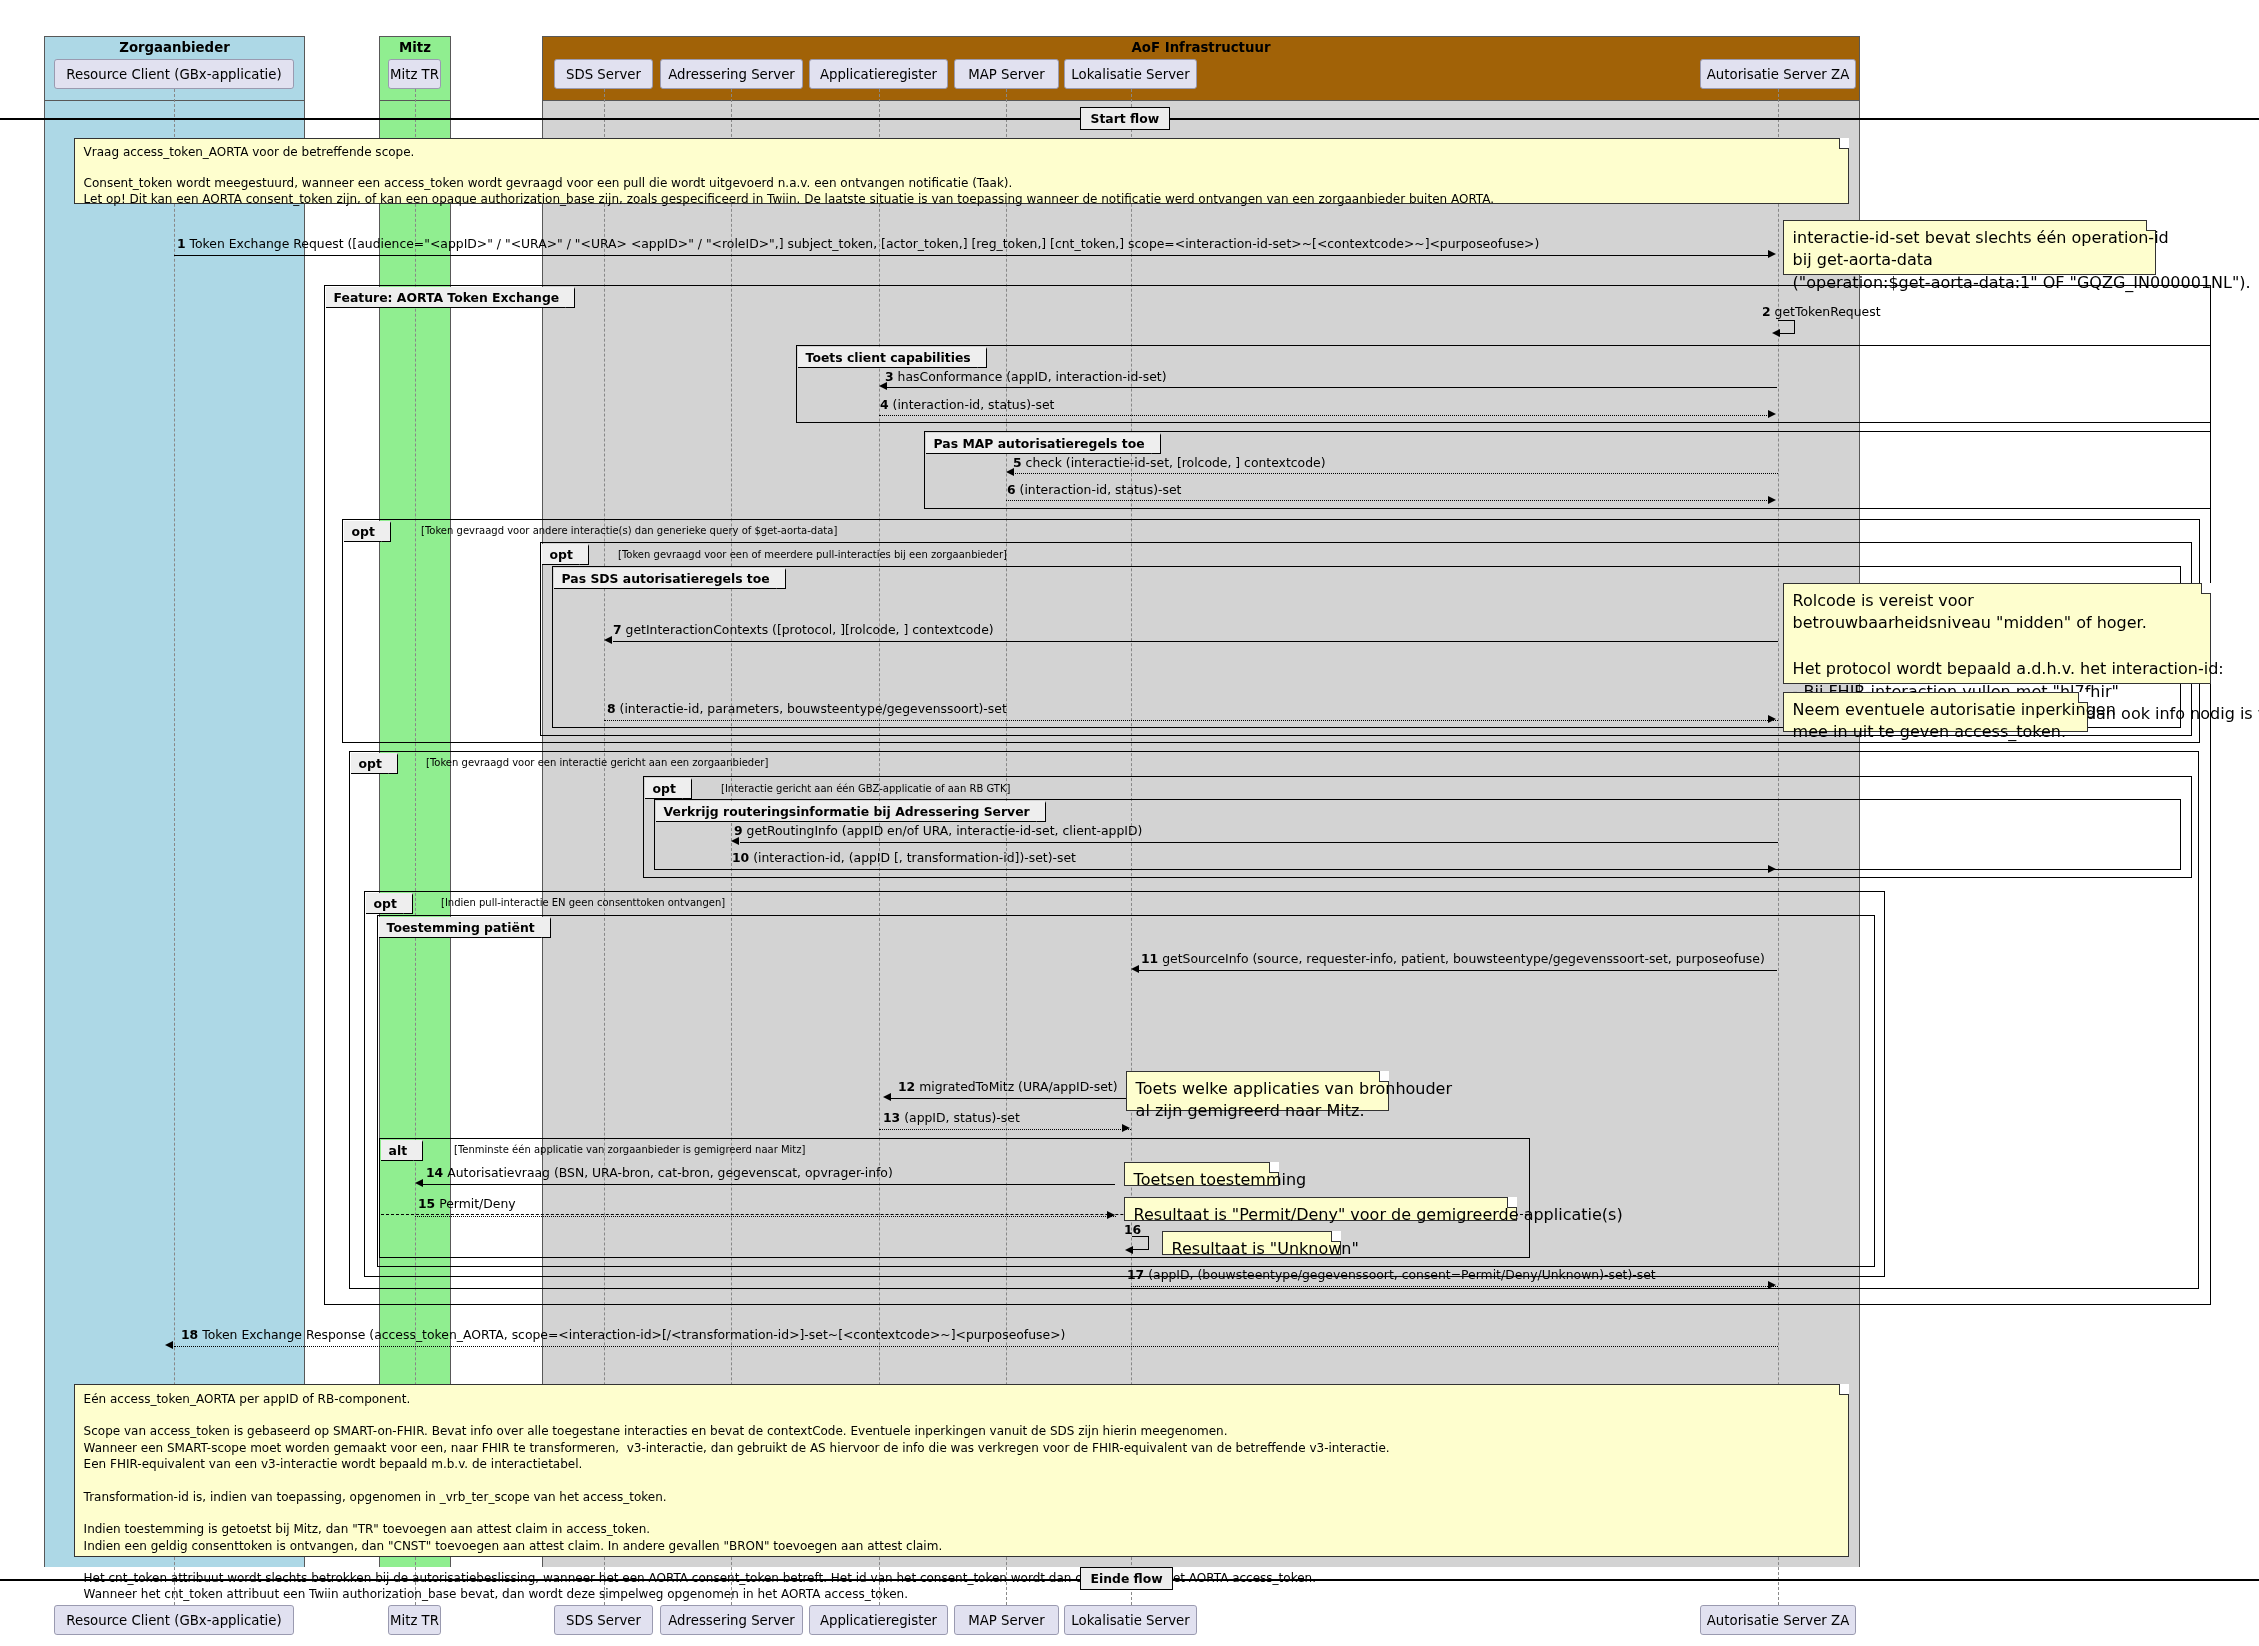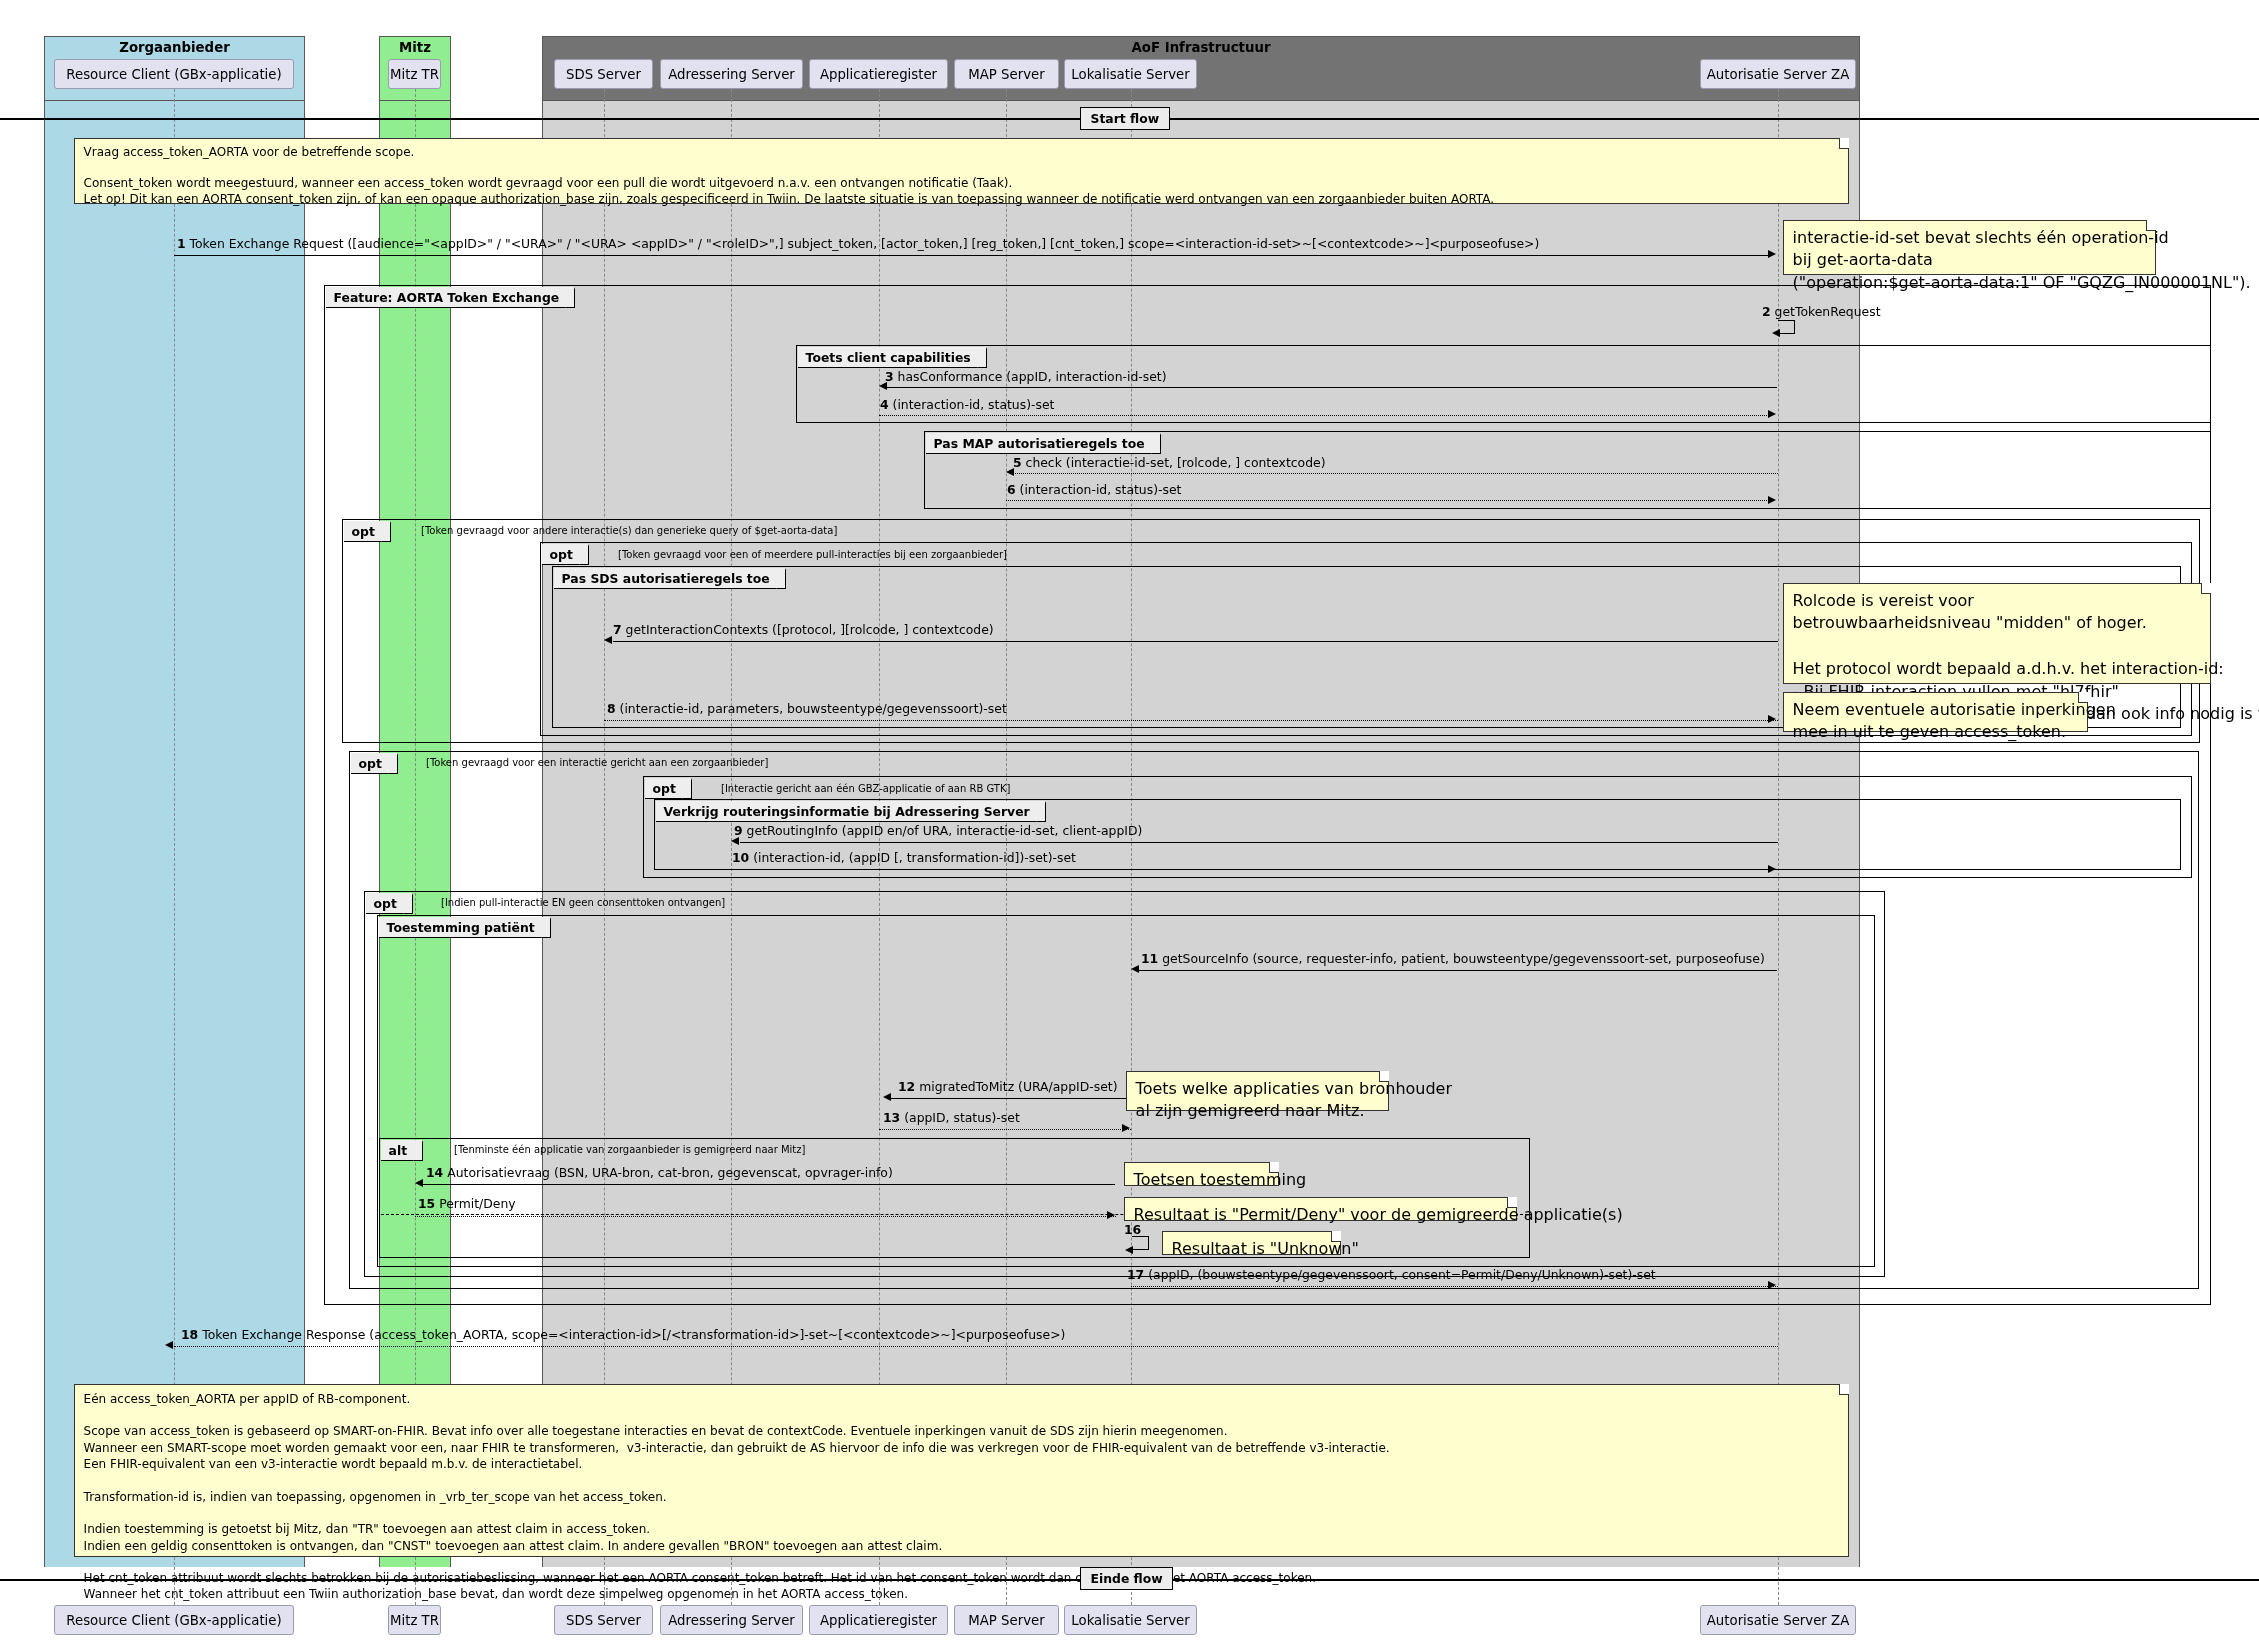--- a/index.html
+++ b/index.html
@@ -140,21 +140,21 @@
 
 <div id="canvas">
 
 
   <div class="group-box" style="left:44px; top:36px; width:261px; height:65px; background:#ADD8E6;">
     <div class="group-label">Zorgaanbieder</div>
   </div>
   <div class="group-box" style="left:379px; top:36px; width:72px; height:65px; background:#90EE90;">
     <div class="group-label">Mitz</div>
   </div>
-  <div class="group-box" style="left:542px; top:36px; width:1318px; height:65px; background:#737373;">
+  <div class="group-box" style="left:542px; top:36px; width:1318px; height:65px; background:#a16207;">
     <div class="group-label">AoF Infrastructuur</div>
   </div>
 
   <div class="abs" style="left:44px; top:101px; width:261px; height:1466px; background:#ADD8E6; border-left:1px solid #585858; border-right:1px solid #585858;"></div>
   <div class="abs" style="left:379px; top:101px; width:72px; height:1466px; background:#90EE90; border-left:1px solid #585858; border-right:1px solid #585858;"></div>
   <div class="abs" style="left:542px; top:101px; width:1318px; height:1466px; background:#D3D3D3; border-left:1px solid #585858; border-right:1px solid #585858;"></div>
 
   <div class="participant" style="left:54px; top:59px; width:240px;">
     <span>Resource Client (GBx-applicatie)</span>
   </div>

